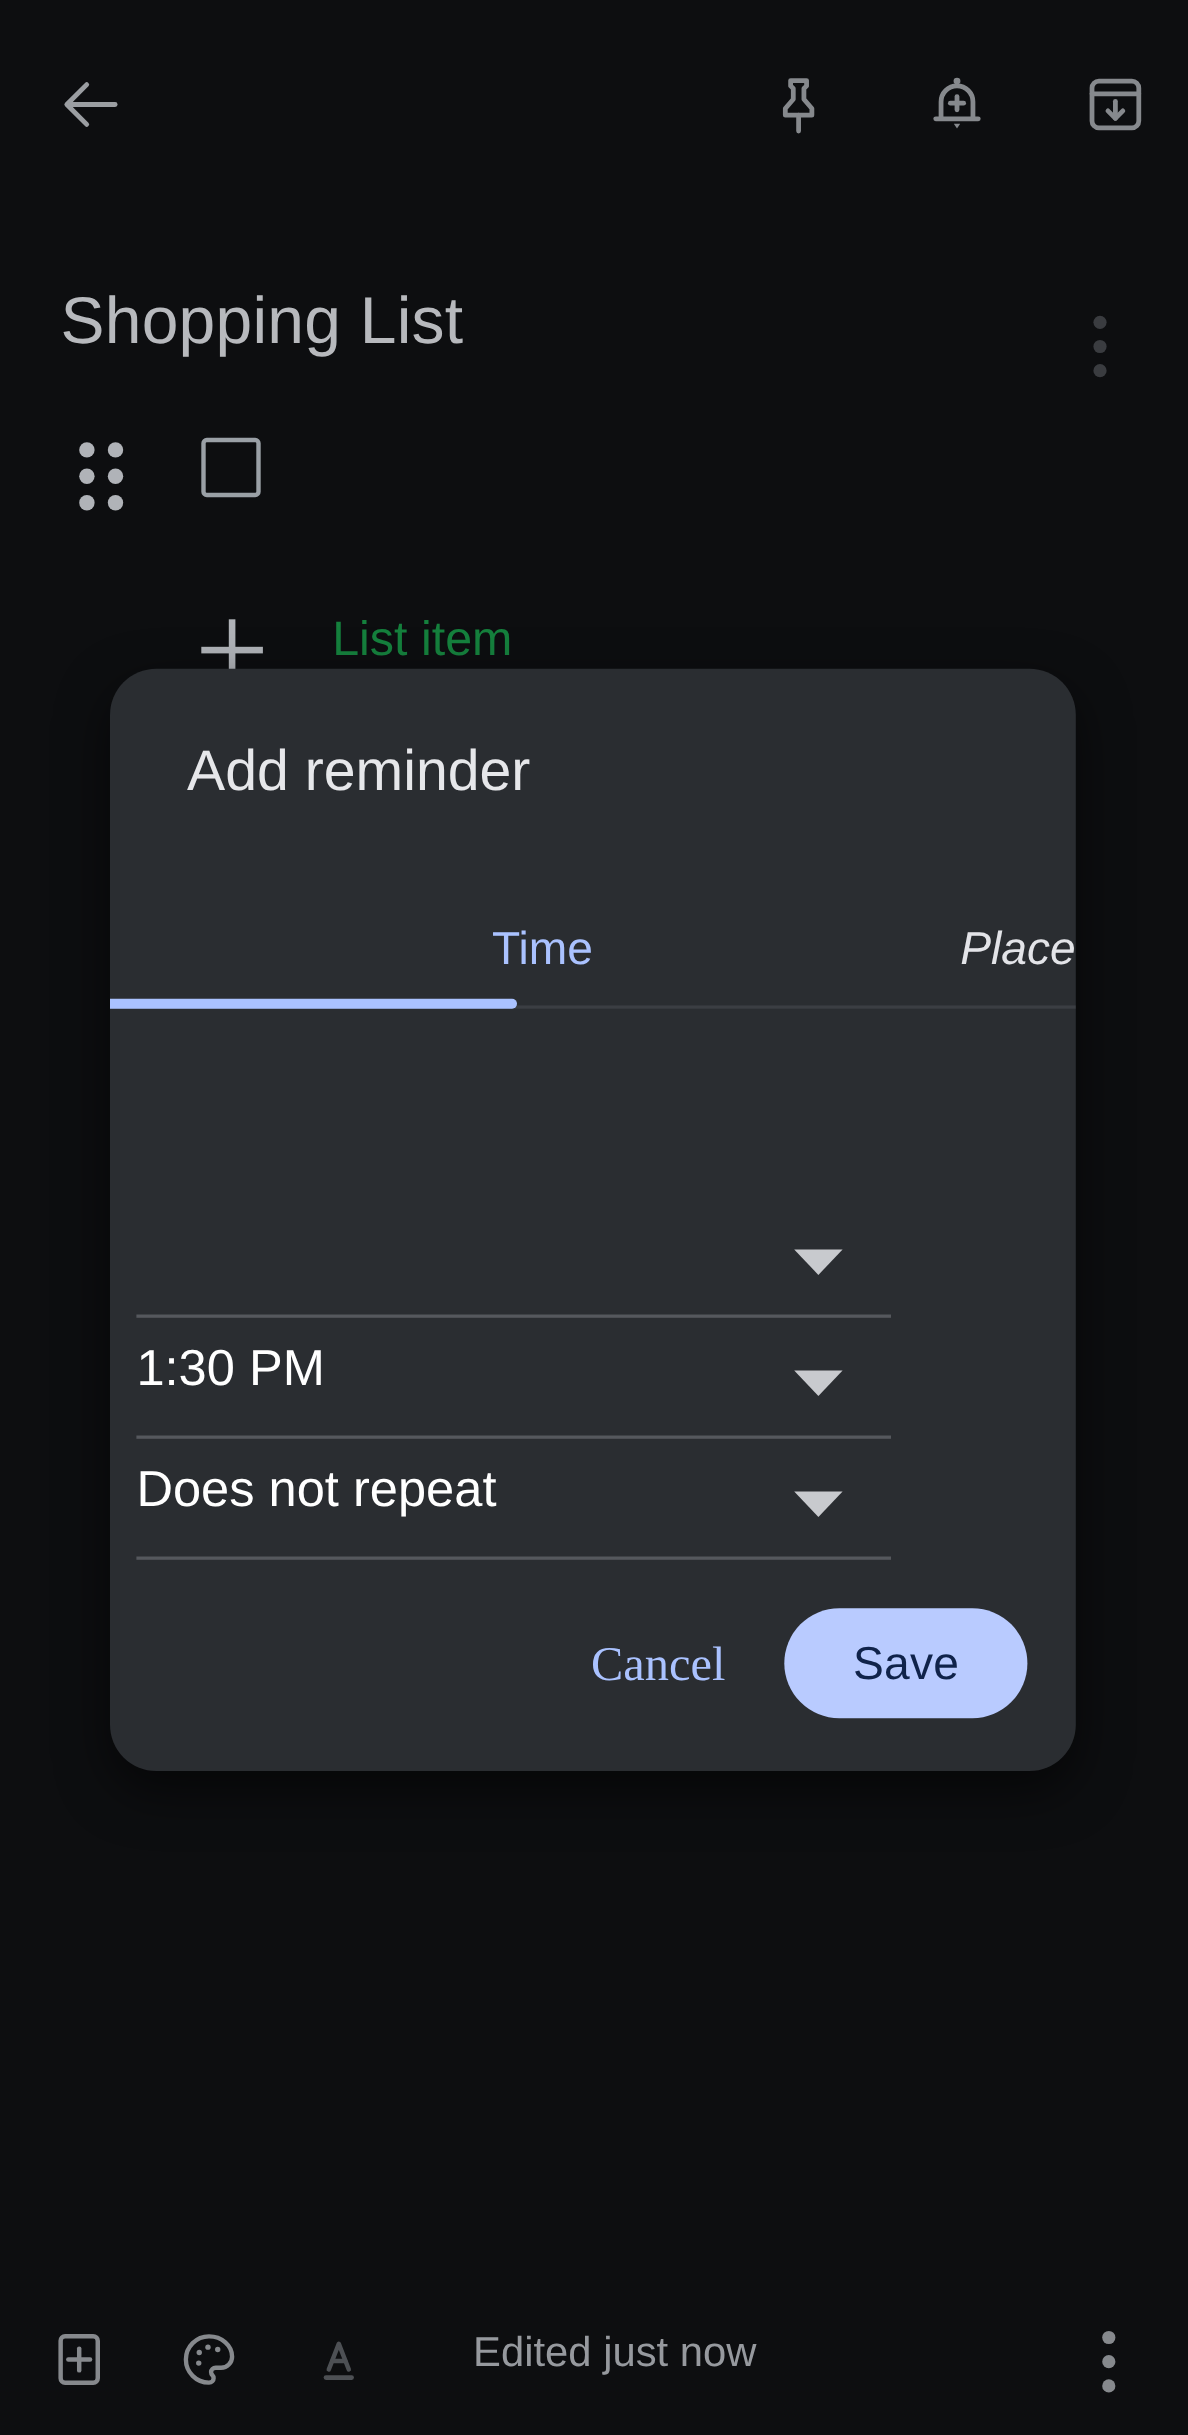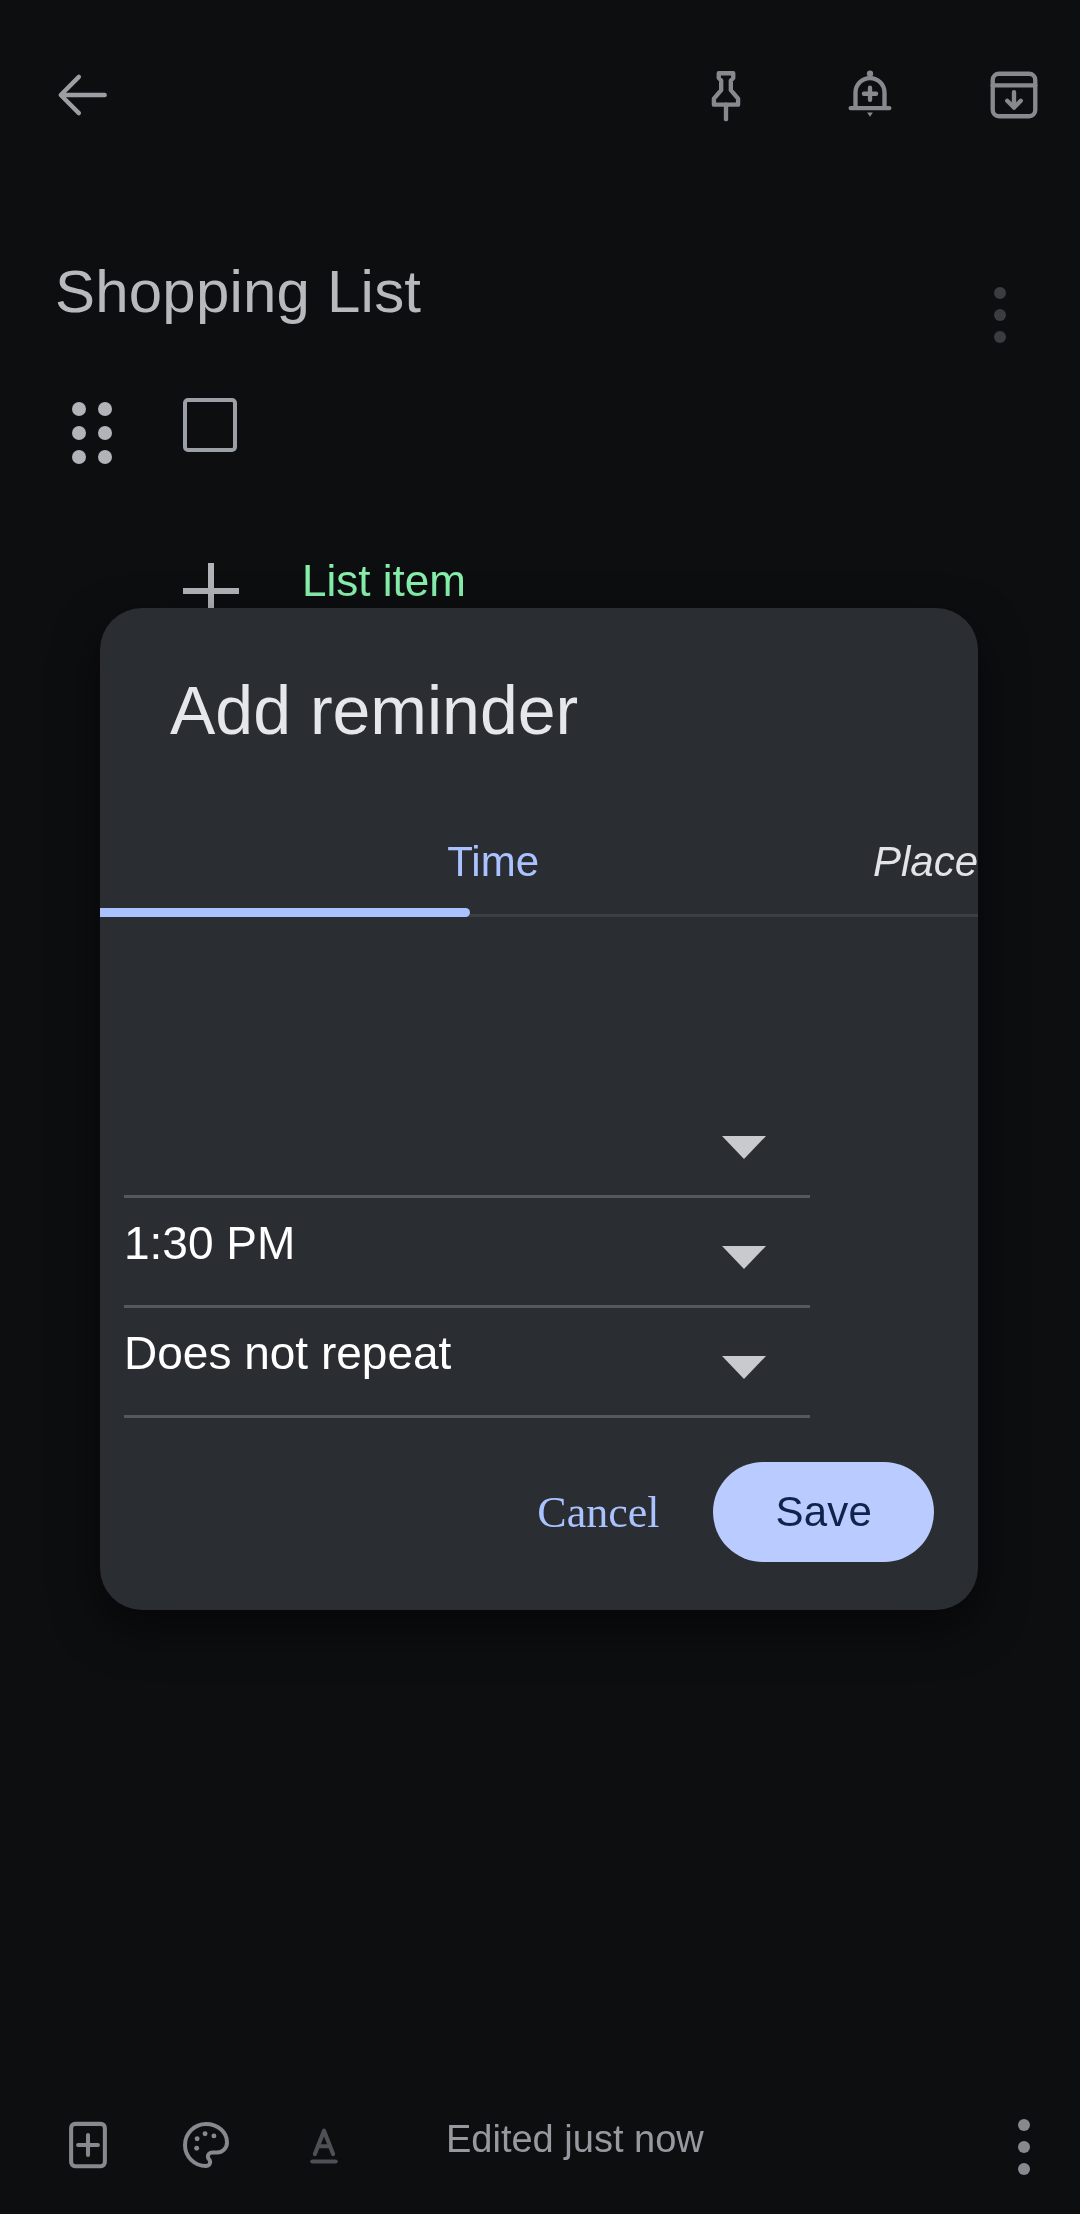--- a/index.html
+++ b/index.html
@@ -70,34 +70,34 @@
   .plus-icon {
     position:absolute; left:183px; top:8px; width:56px; height:56px;
   }
   .plus-icon::before, .plus-icon::after {
     content:""; position:absolute; background:#b0b3b8;
   }
   .plus-icon::before { left:0; top:25px; width:56px; height:6px; }
   .plus-icon::after  { top:0; left:25px; height:56px; width:6px; }
   .additem-label {
     position:absolute; left:302px; top:1px;
-    font-size:44px; color:#86efac; font-weight:400;
+    font-size:44px; color:#15803d; font-weight:400;
   }
 
   
   .dialog {
     position:absolute; left:100px; top:608px;
     width:878px; height:1002px;
     background:#2a2d31; border-radius:42px;
     box-shadow:0 18px 46px rgba(0,0,0,.55);
     overflow:hidden;
   }
   .dialog-title {
     position:absolute; left:70px; top:62px;
-    font-size:68px; color:#e6e7ea; font-weight:400; line-height:1.2;
+    font-size:52px; color:#e6e7ea; font-weight:400; line-height:1.2;
   }
 
   
   .tabs {
     position:absolute; left:0; top:200px; width:878px; height:108px;
     display:flex;
   }
   .tab {
     flex:1; display:flex; align-items:center; justify-content:flex-end;
     font-size:42px; font-weight:400;
@@ -149,21 +149,21 @@
   }
   .btn-save {
     font-size:42px; color:#10234a; font-weight:500;
     background:#b9cbff; border:none; font-family:inherit;
     padding:26px 62px; border-radius:52px;
     letter-spacing:.2px;
   }
 
   
   .bottombar {
-    position:absolute; left:16px; bottom:0; width:980px; height:134px;
+    position:absolute; left:0; bottom:0; width:980px; height:134px;
   }
   .bb-item {
     position:absolute; display:flex; align-items:center; justify-content:center;
     width:92px; height:92px; top:21px;
   }
   .bb-add     { left:26px; }
   .bb-palette { left:144px; }
   .bb-format  { left:262px; }
   .bb-more    { left:962px; }
   .edited-text {

